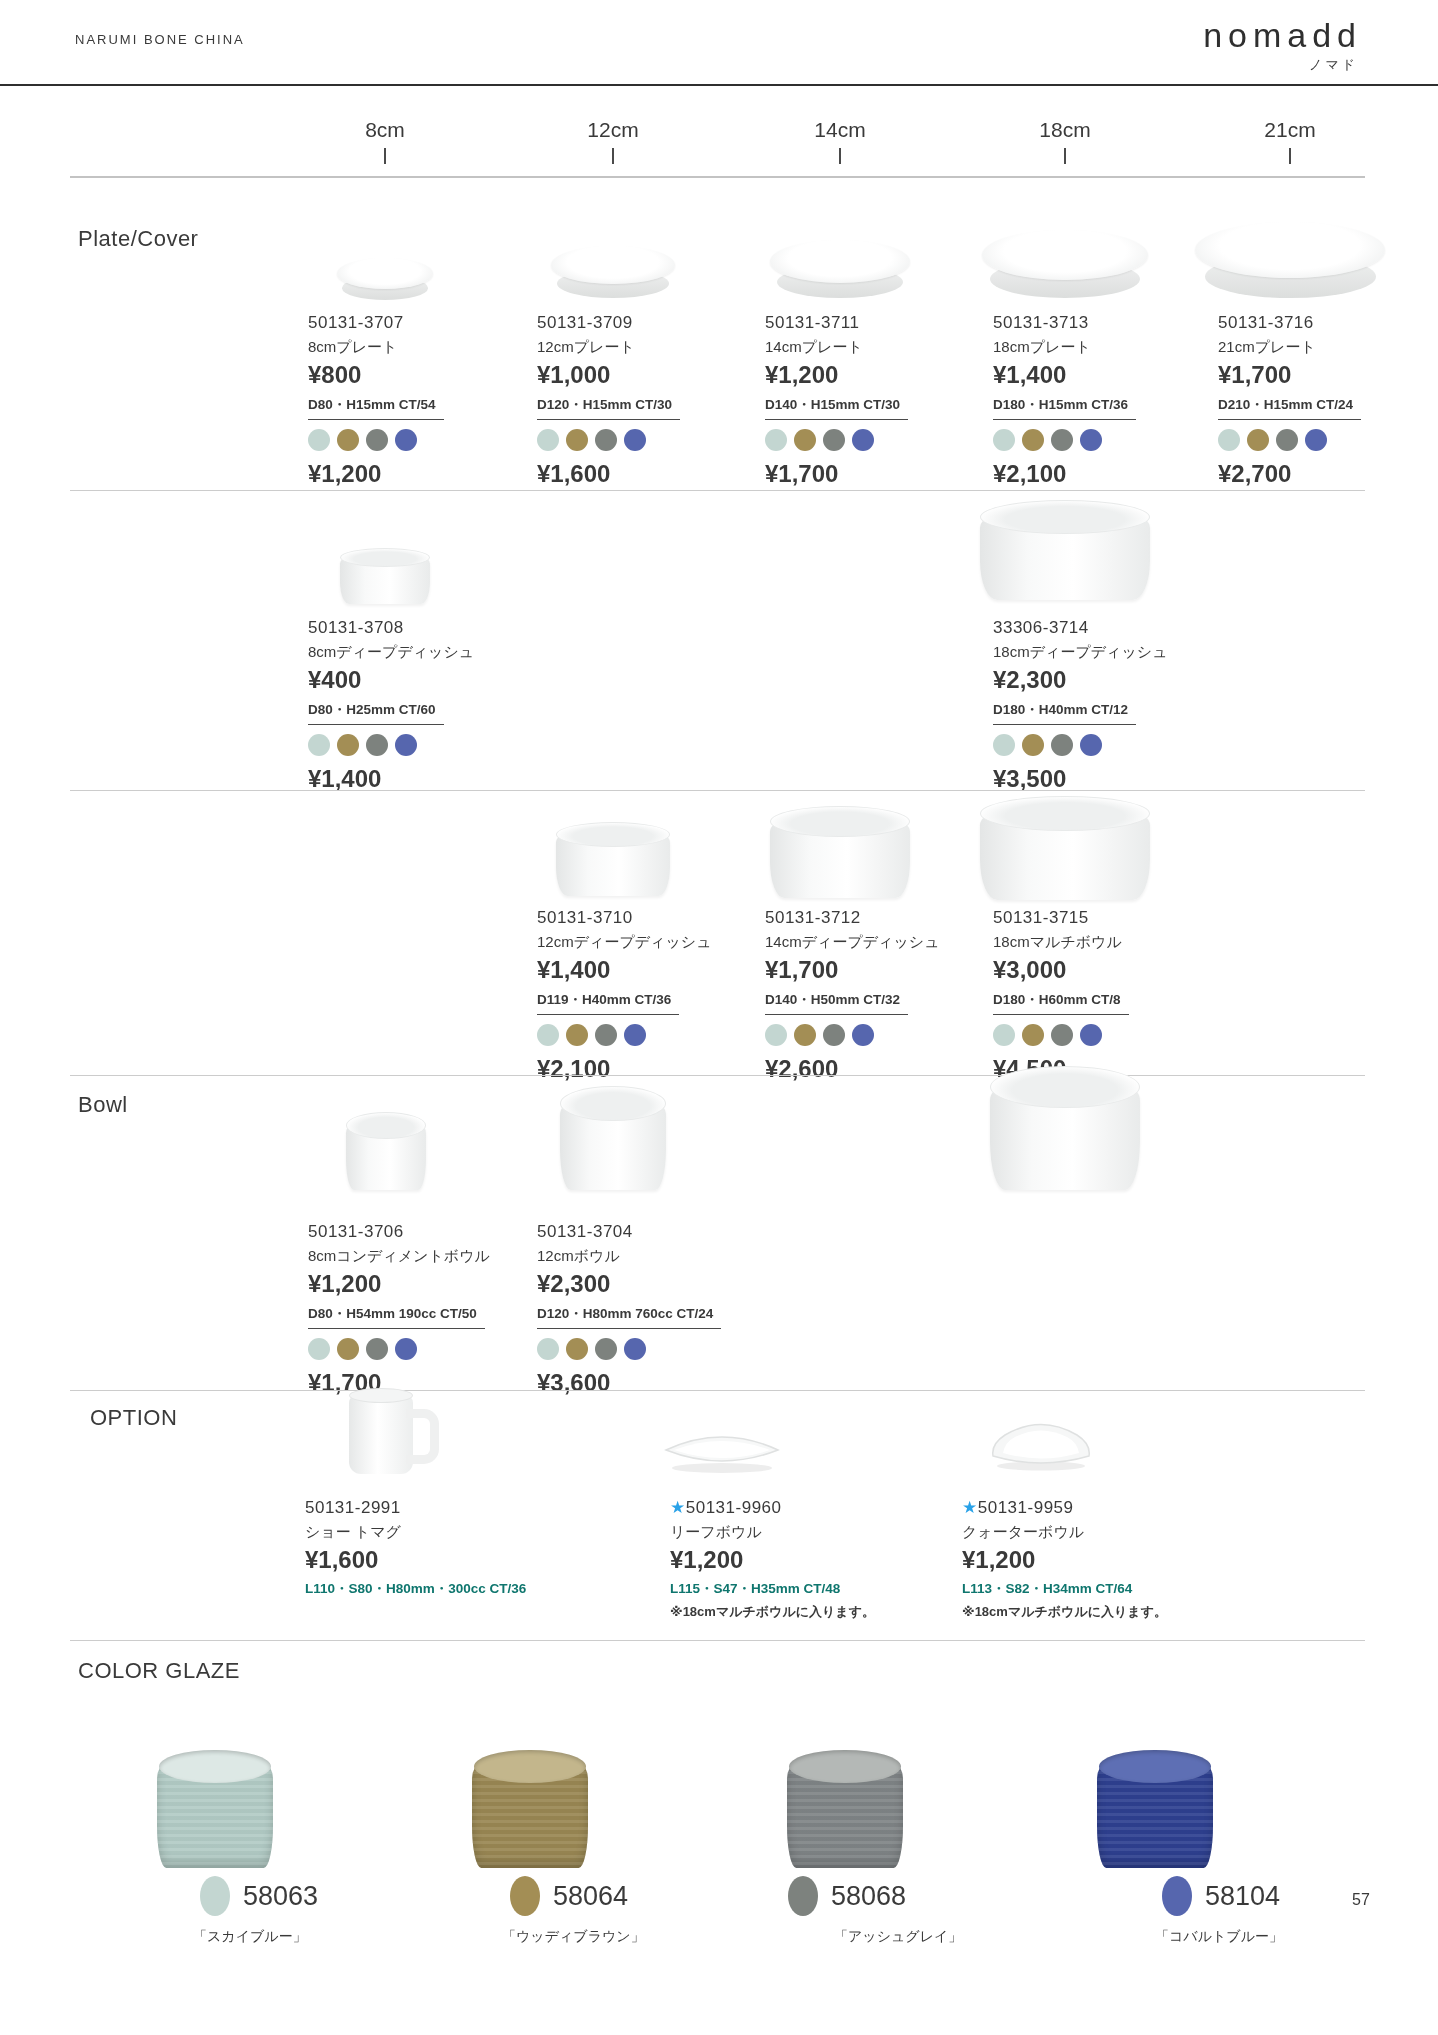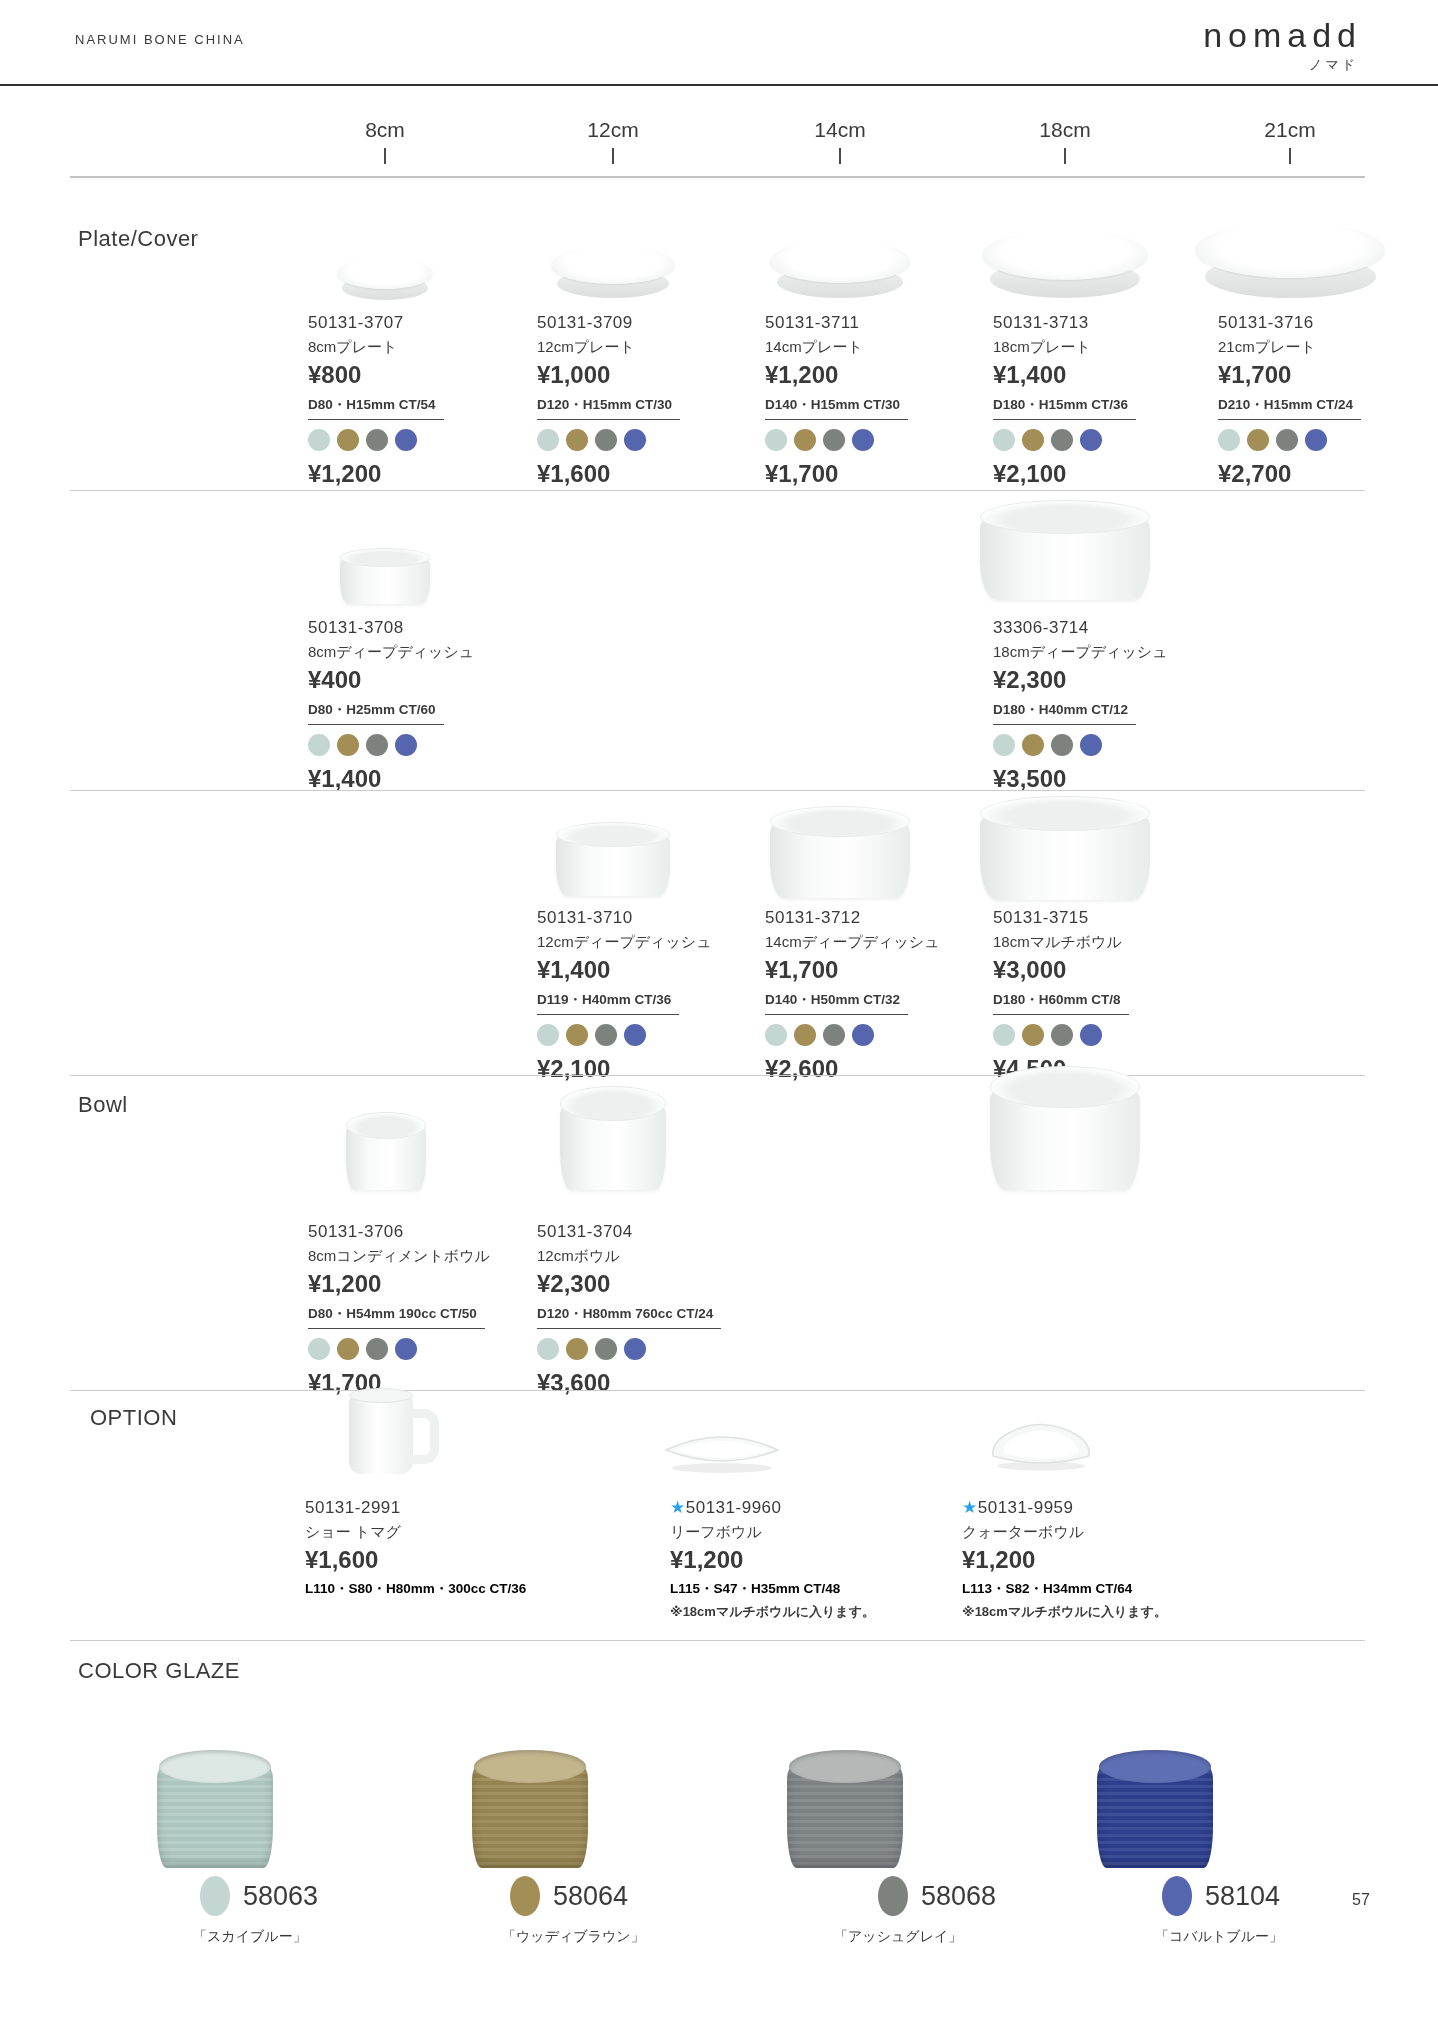--- a/index.html
+++ b/index.html
@@ -27,21 +27,21 @@
   .pname{font-size:15px;color:#3a3a3a;line-height:19px;margin-top:4px;}
   .price{font-size:24px;font-weight:700;color:#3a3a3a;line-height:29px;margin-top:4px;}
   .dims{display:inline-block;font-size:13.5px;font-weight:700;color:#3a3a3a;
         margin-top:7px;padding:0 8px 5px 0;border-bottom:1.5px solid #4a4a4a;}
   .dims.noline{border-bottom:none;padding-bottom:0;}
   .swatches{display:flex;gap:7px;margin-top:9px;}
   .dot{width:22px;height:22px;border-radius:50%;}
   .price2{font-size:24px;font-weight:700;color:#3a3a3a;line-height:29px;margin-top:8px;}
   .star{font-size:17px;line-height:20px;}
   .note{font-size:13px;font-weight:700;color:#3a3a3a;line-height:17px;margin-top:5px;}
-  .opt-dims{display:inline-block;font-size:13.5px;font-weight:700;color:#000000;margin-top:6px;}
+  .opt-dims{display:inline-block;font-size:13.5px;font-weight:700;color:#0f766e;margin-top:6px;}
 
   
   .plate{position:absolute;}
   .plate .p-bot{position:absolute;left:5%;bottom:0;width:90%;height:56%;border-radius:50%;
       background:linear-gradient(180deg,#f0f1f1,#dcdedd);}
   .plate .p-top{position:absolute;left:0;top:0;width:100%;height:74%;border-radius:50%;
       background:radial-gradient(ellipse at 50% 42%,#ffffff 52%,#f3f4f4 74%,#e4e6e6 100%);
       box-shadow:0 1px 2px rgba(0,0,0,.07);}
 
   
@@ -405,21 +405,21 @@
   </div>
 
   <div class="abs" style="left:200px;top:1876px;display:flex;">
     <div class="glaze-swatch" style="background-color: rgb(195, 214, 209);"></div>
     <div class="glaze-entry-num">58063</div>
   </div>
   <div class="abs" style="left:510px;top:1876px;display:flex;">
     <div class="glaze-swatch" style="background-color: rgb(163, 142, 85);"></div>
     <div class="glaze-entry-num">58064</div>
   </div>
-  <div class="abs" style="left:878px;top:1876px;display:flex;">
+  <div class="abs" style="left:788px;top:1876px;display:flex;">
     <div class="glaze-swatch" style="background-color: rgb(125, 130, 126);"></div>
     <div class="glaze-entry-num">58068</div>
   </div>
   <div class="abs" style="left:1162px;top:1876px;display:flex;">
     <div class="glaze-swatch" style="background-color: rgb(86, 102, 174);"></div>
     <div class="glaze-entry-num">58104</div>
   </div>
 
   <div class="abs glaze-name" style="left:193px;top:1928px;">「スカイブルー」</div>
   <div class="abs glaze-name" style="left:502px;top:1928px;">「ウッディブラウン」</div>

